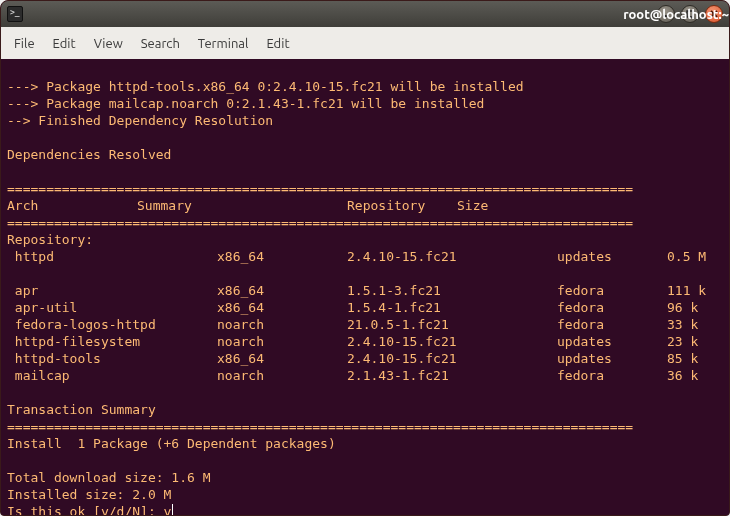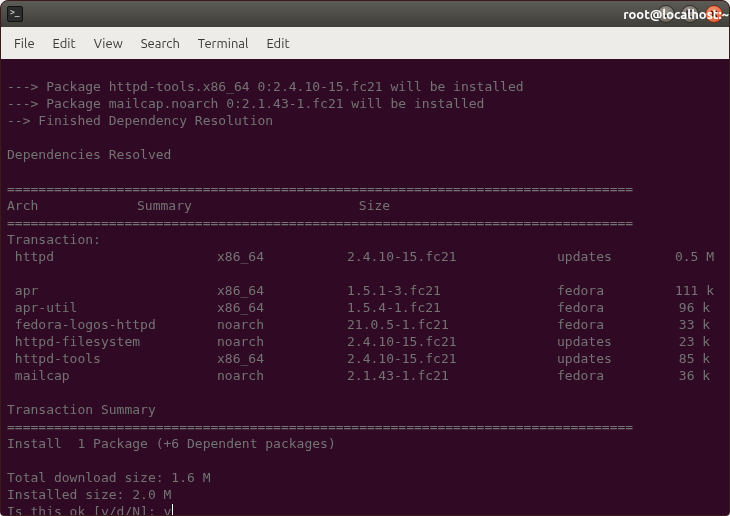--- a/index.html
+++ b/index.html
@@ -57,34 +57,34 @@
   }
   .menubar {
     height:25px; background:#eeece8;
     display:flex; align-items:center; padding:16px 4px;
     font-size:13px; color:#3a3a3a;
   }
   .menu-item { padding:3px 9px; cursor:pointer; }
   .terminal {
     flex:1;
     background:#300a24;
-    color:#737373;
+    color:#fdba74;
     font-family:"DejaVu Sans Mono","Ubuntu Mono",Menlo,Consolas,monospace;
     font-size:13px;
     line-height:17px;
     padding:2px 6px 4px 6px;
     white-space:pre;
     overflow:hidden;
   }
   .row { display:flex; }
   .col-pkg  { width:210px; }
   .col-arch { width:130px; }
   .col-ver  { width:210px; }
   .col-repo { width:110px; }
-  .col-size { width:55px; text-align:center; }
+  .col-size { width:55px; text-align:left; }
   .cursor {
     display:inline-block; width:1px; height:14px;
     background:#fff; vertical-align:-2px; margin-left:1px;
   }
 </style>
 </head>
 <body>
 
 <div class="window">
 
@@ -123,22 +123,22 @@
   </div>
 
   <div class="terminal">
 <span>---&gt; Package httpd-tools.x86_64 0:2.4.10-15.fc21 will be installed</span>
 <span>---&gt; Package mailcap.noarch 0:2.1.43-1.fc21 will be installed</span>
 <span>--&gt; Finished Dependency Resolution</span>
 <span></span>
 <span>Dependencies Resolved</span>
 <span></span>
 <span>================================================================================</span>
-<div class="row"><span class="col-arch">Arch</span><span class="col-ver">Summary</span><span class="col-size">Size</span></div><span>================================================================================</span>
-<span>Transaction:</span>
+<div class="row"><span class="col-arch">Arch</span><span class="col-ver">Summary</span><span class="col-repo">Repository</span><span class="col-size">Size</span></div><span>================================================================================</span>
+<span>Repository:</span>
 <div class="row"><span class="col-pkg"> httpd</span><span class="col-arch">x86_64</span><span class="col-ver">2.4.10-15.fc21</span><span class="col-repo">updates</span><span class="col-size">0.5 M</span></div>
 <div class="row"><span class="col-pkg"> apr</span><span class="col-arch">x86_64</span><span class="col-ver">1.5.1-3.fc21</span><span class="col-repo">fedora</span><span class="col-size">111 k</span></div><div class="row"><span class="col-pkg"> apr-util</span><span class="col-arch">x86_64</span><span class="col-ver">1.5.4-1.fc21</span><span class="col-repo">fedora</span><span class="col-size">96 k</span></div><div class="row"><span class="col-pkg"> fedora-logos-httpd</span><span class="col-arch">noarch</span><span class="col-ver">21.0.5-1.fc21</span><span class="col-repo">fedora</span><span class="col-size">33 k</span></div><div class="row"><span class="col-pkg"> httpd-filesystem</span><span class="col-arch">noarch</span><span class="col-ver">2.4.10-15.fc21</span><span class="col-repo">updates</span><span class="col-size">23 k</span></div><div class="row"><span class="col-pkg"> httpd-tools</span><span class="col-arch">x86_64</span><span class="col-ver">2.4.10-15.fc21</span><span class="col-repo">updates</span><span class="col-size">85 k</span></div><div class="row"><span class="col-pkg"> mailcap</span><span class="col-arch">noarch</span><span class="col-ver">2.1.43-1.fc21</span><span class="col-repo">fedora</span><span class="col-size">36 k</span></div>
 <span>Transaction Summary</span>
 <span>================================================================================</span><span></span>
 <span>Install  1 Package (+6 Dependent packages)</span>
 <span></span>
 <span>Total download size: 1.6 M</span>
 <span>Installed size: 2.0 M</span>
 <span>Is this ok [y/d/N]: </span><span>y</span><span class="cursor"></span></div>
 

